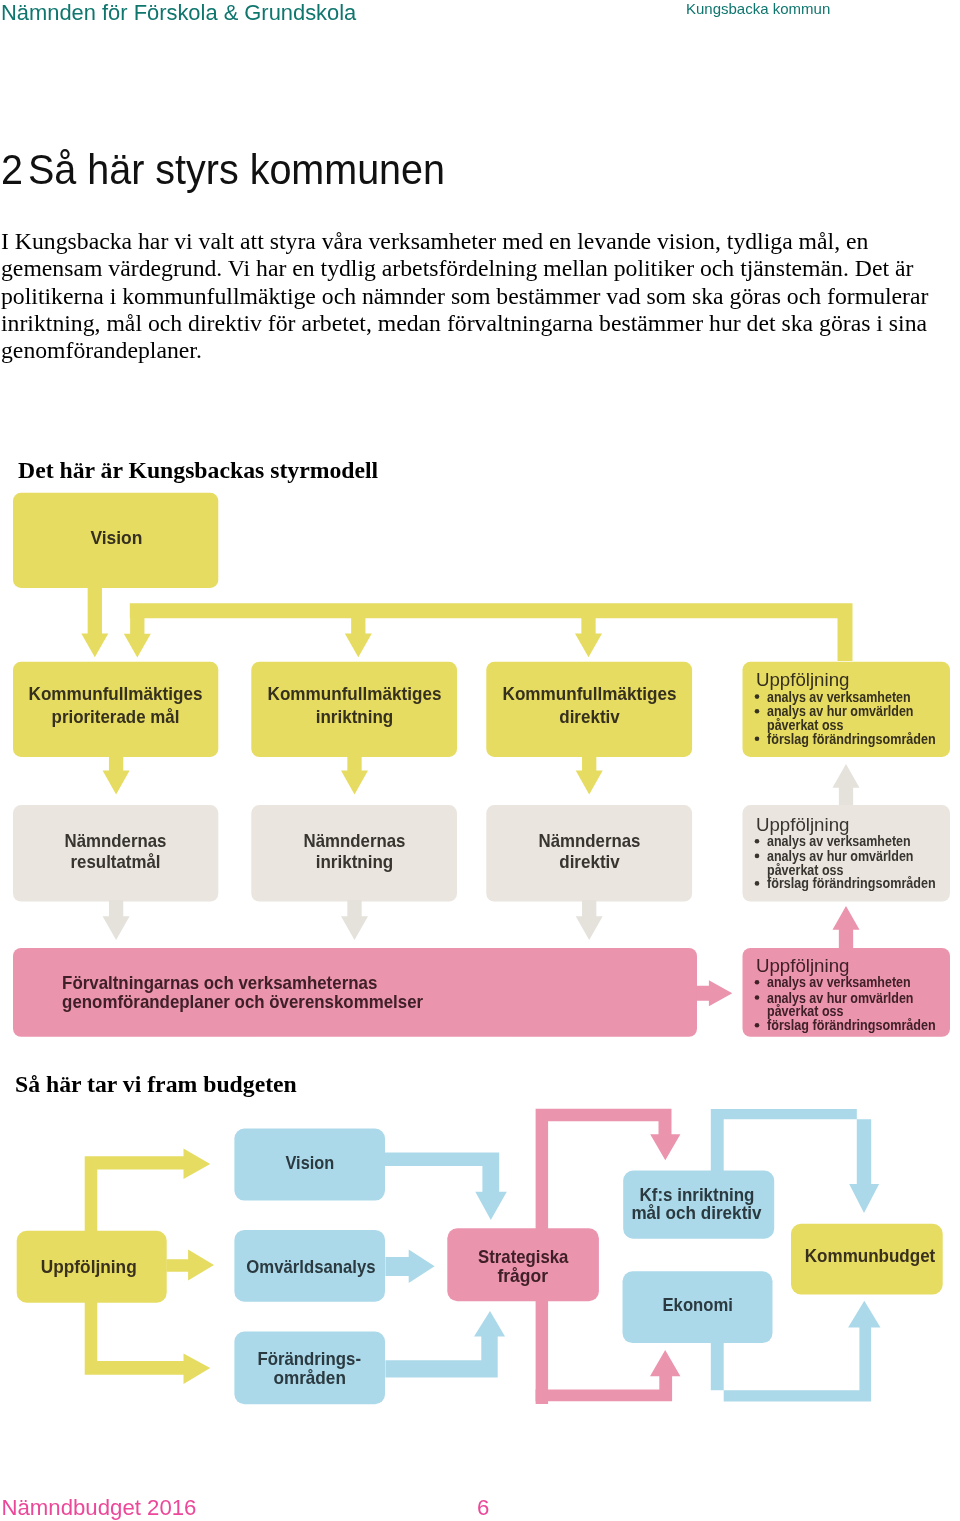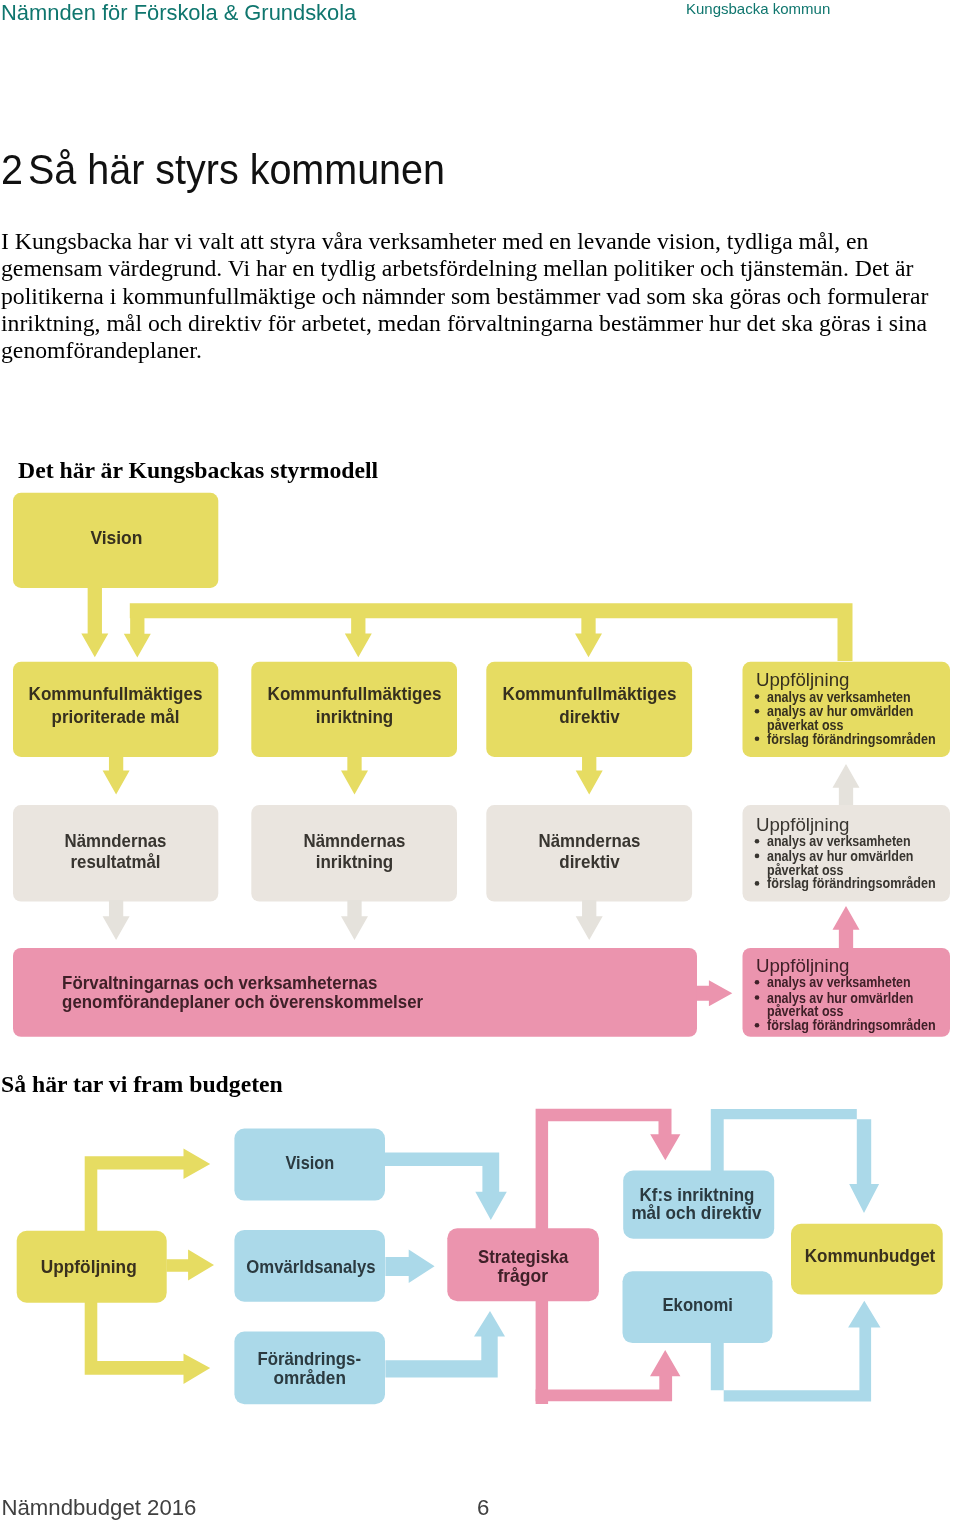--- a/index.html
+++ b/index.html
@@ -9,22 +9,22 @@
   .hdr{position:absolute;font-family:"Liberation Sans",sans-serif;font-size:21.9px;color:#0f766e;white-space:nowrap;}
   #hdr-left{left:1px;top:0px;}
   #hdr-right{left:686px;top:0px;font-size:15px;}
   #title-wrap{position:absolute;left:0.5px;top:149px;font-family:"Liberation Sans",sans-serif;
          font-size:41.8px;white-space:nowrap;color:#111;line-height:1;transform-origin:0 0;transform:scaleX(0.945);}
   #title-num{display:inline-block;width:28.5px;}
   #body-text{position:absolute;left:1px;top:216.6px;width:948px;font-size:23.72px;line-height:27.45px;text-align:left;margin-top:11px;}
   #body-text p{margin:0;}
   #body-text p+p{margin-top:9.8px;}
   #sub1{position:absolute;left:18px;top:457px;font-size:23.72px;font-weight:bold;}
-  #sub2{position:absolute;left:1px;top:1071px;font-size:23.72px;font-weight:bold;}
-  .ftr{position:absolute;top:1497px;font-family:"Liberation Sans",sans-serif;font-size:22.2px;color:#404040;line-height:1;}
+  #sub2{position:absolute;left:15px;top:1071px;font-size:23.72px;font-weight:bold;}
+  .ftr{position:absolute;top:1497px;font-family:"Liberation Sans",sans-serif;font-size:22.2px;color:#ec4899;line-height:1;}
   #ftr-left{left:1.5px;}
   #ftr-page{left:477px;}
 
   
   #fig1{position:absolute;left:0;top:487px;width:960px;height:560px;}
   #fig2{position:absolute;left:0;top:1110px;width:960px;height:335px;}
   svg{display:block;overflow:visible;}
   .bxt{font-family:"Liberation Sans",sans-serif;font-weight:bold;font-size:18.4px;fill:#36301f;}
   .bxt2{font-family:"Liberation Sans",sans-serif;font-weight:normal;font-size:19px;fill:#36301f;}
   .bxs{font-family:"Liberation Sans",sans-serif;font-weight:bold;font-size:14.2px;fill:#36301f;}

